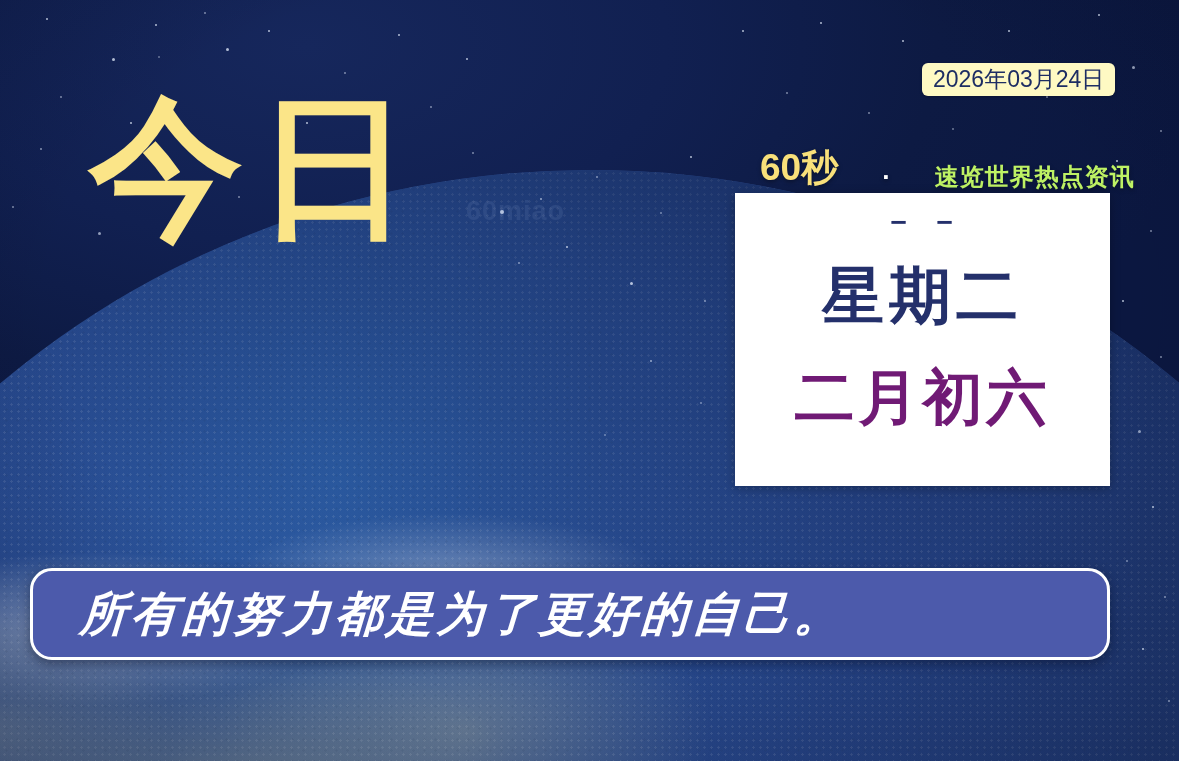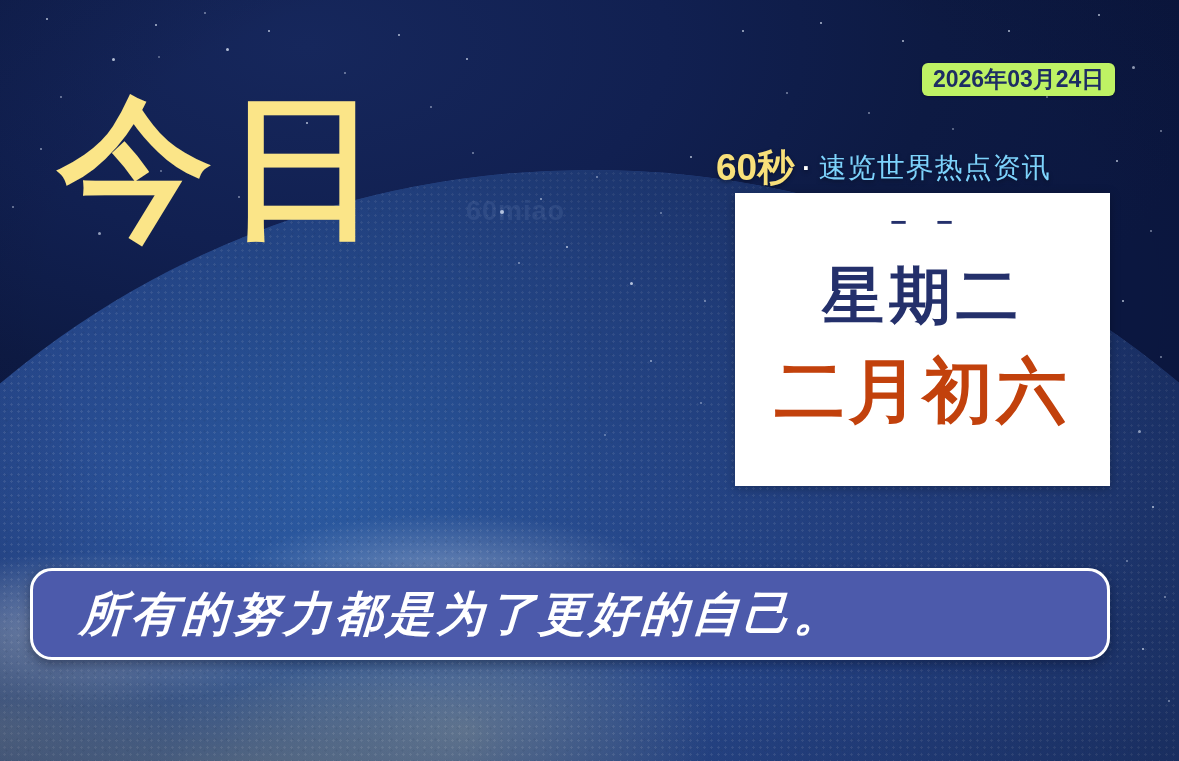--- a/index.html
+++ b/index.html
@@ -122,72 +122,74 @@
     left:58px; top:92px;
     width:420px;
   }
   .title-line{
     font-family:"DejaVu Sans","Liberation Sans",sans-serif;
     font-weight:700;
     font-size:154px;
     line-height:.99;
     letter-spacing:14px;
     white-space:nowrap;
+    margin-left:31px;
   }
   .title-l1{ color:#fbe588; }
   .title-l2{
     color:#f2f4f7;
     margin-top:14px;
     margin-left:-22px;
     font-size:162px;
     letter-spacing:6px;
   }
 
   
   .date-pill{
     position:absolute;
     left:922px; top:63px;
     height:33px;
     padding:0 11px;
-    background:#bef264;
+    background:#fef9c3;
     border-radius:6px;
     display:flex; align-items:center;
     color:#1d2d63;
-    font-weight:700;
+    font-weight:400;
     font-size:23px;
     letter-spacing:0px;
     white-space:nowrap;
     box-shadow:0 1px 3px rgba(0,0,0,.25);
   }
 
   
   .tagline{
     position:absolute;
-    left:716px; top:143px;
+    left:760px; top:143px;
     display:flex;
-    align-items:center;
+    align-items:flex-end;
     white-space:nowrap;
     text-shadow:0 2px 4px rgba(0,0,0,.35);
+    gap:36px;
   }
   .tag-60{
     color:#f8e07a;
     font-weight:700;
     font-size:37px;
     letter-spacing:0px;
   }
   .tag-dot{
     color:#ffffff;
     font-weight:700;
     font-size:26px;
     margin:0 8px;
   }
   .tag-rest{
-    color:#7dd3fc;
-    font-weight:400;
-    font-size:28px;
+    color:#bef264;
+    font-weight:700;
+    font-size:24px;
     letter-spacing:1px;
   }
 
   
   .card{
     position:absolute;
     left:735px; top:193px;
     width:375px; height:293px;
     background:#ffffff;
     display:flex;
@@ -210,25 +212,25 @@
   .card-issue .dash{ font-size:30px; line-height:1; }
   .card-week{
     color:#24306b;
     font-weight:700;
     font-size:62px;
     letter-spacing:5px;
     margin-top:18px;
     white-space:nowrap;
   }
   .card-lunar{
-    color:#c2410c;
-    font-weight:700;
-    font-size:70px;
+    color:#701a75;
+    font-weight:700;
+    font-size:60px;
     letter-spacing:4px;
-    margin-top:7px;
+    margin-top:20px;
     white-space:nowrap;
   }
 
   
   .banner{
     position:absolute;
     left:30px; top:568px;
     width:1080px; height:92px;
     background:#4c5aab;
     border:3px solid #ffffff;

